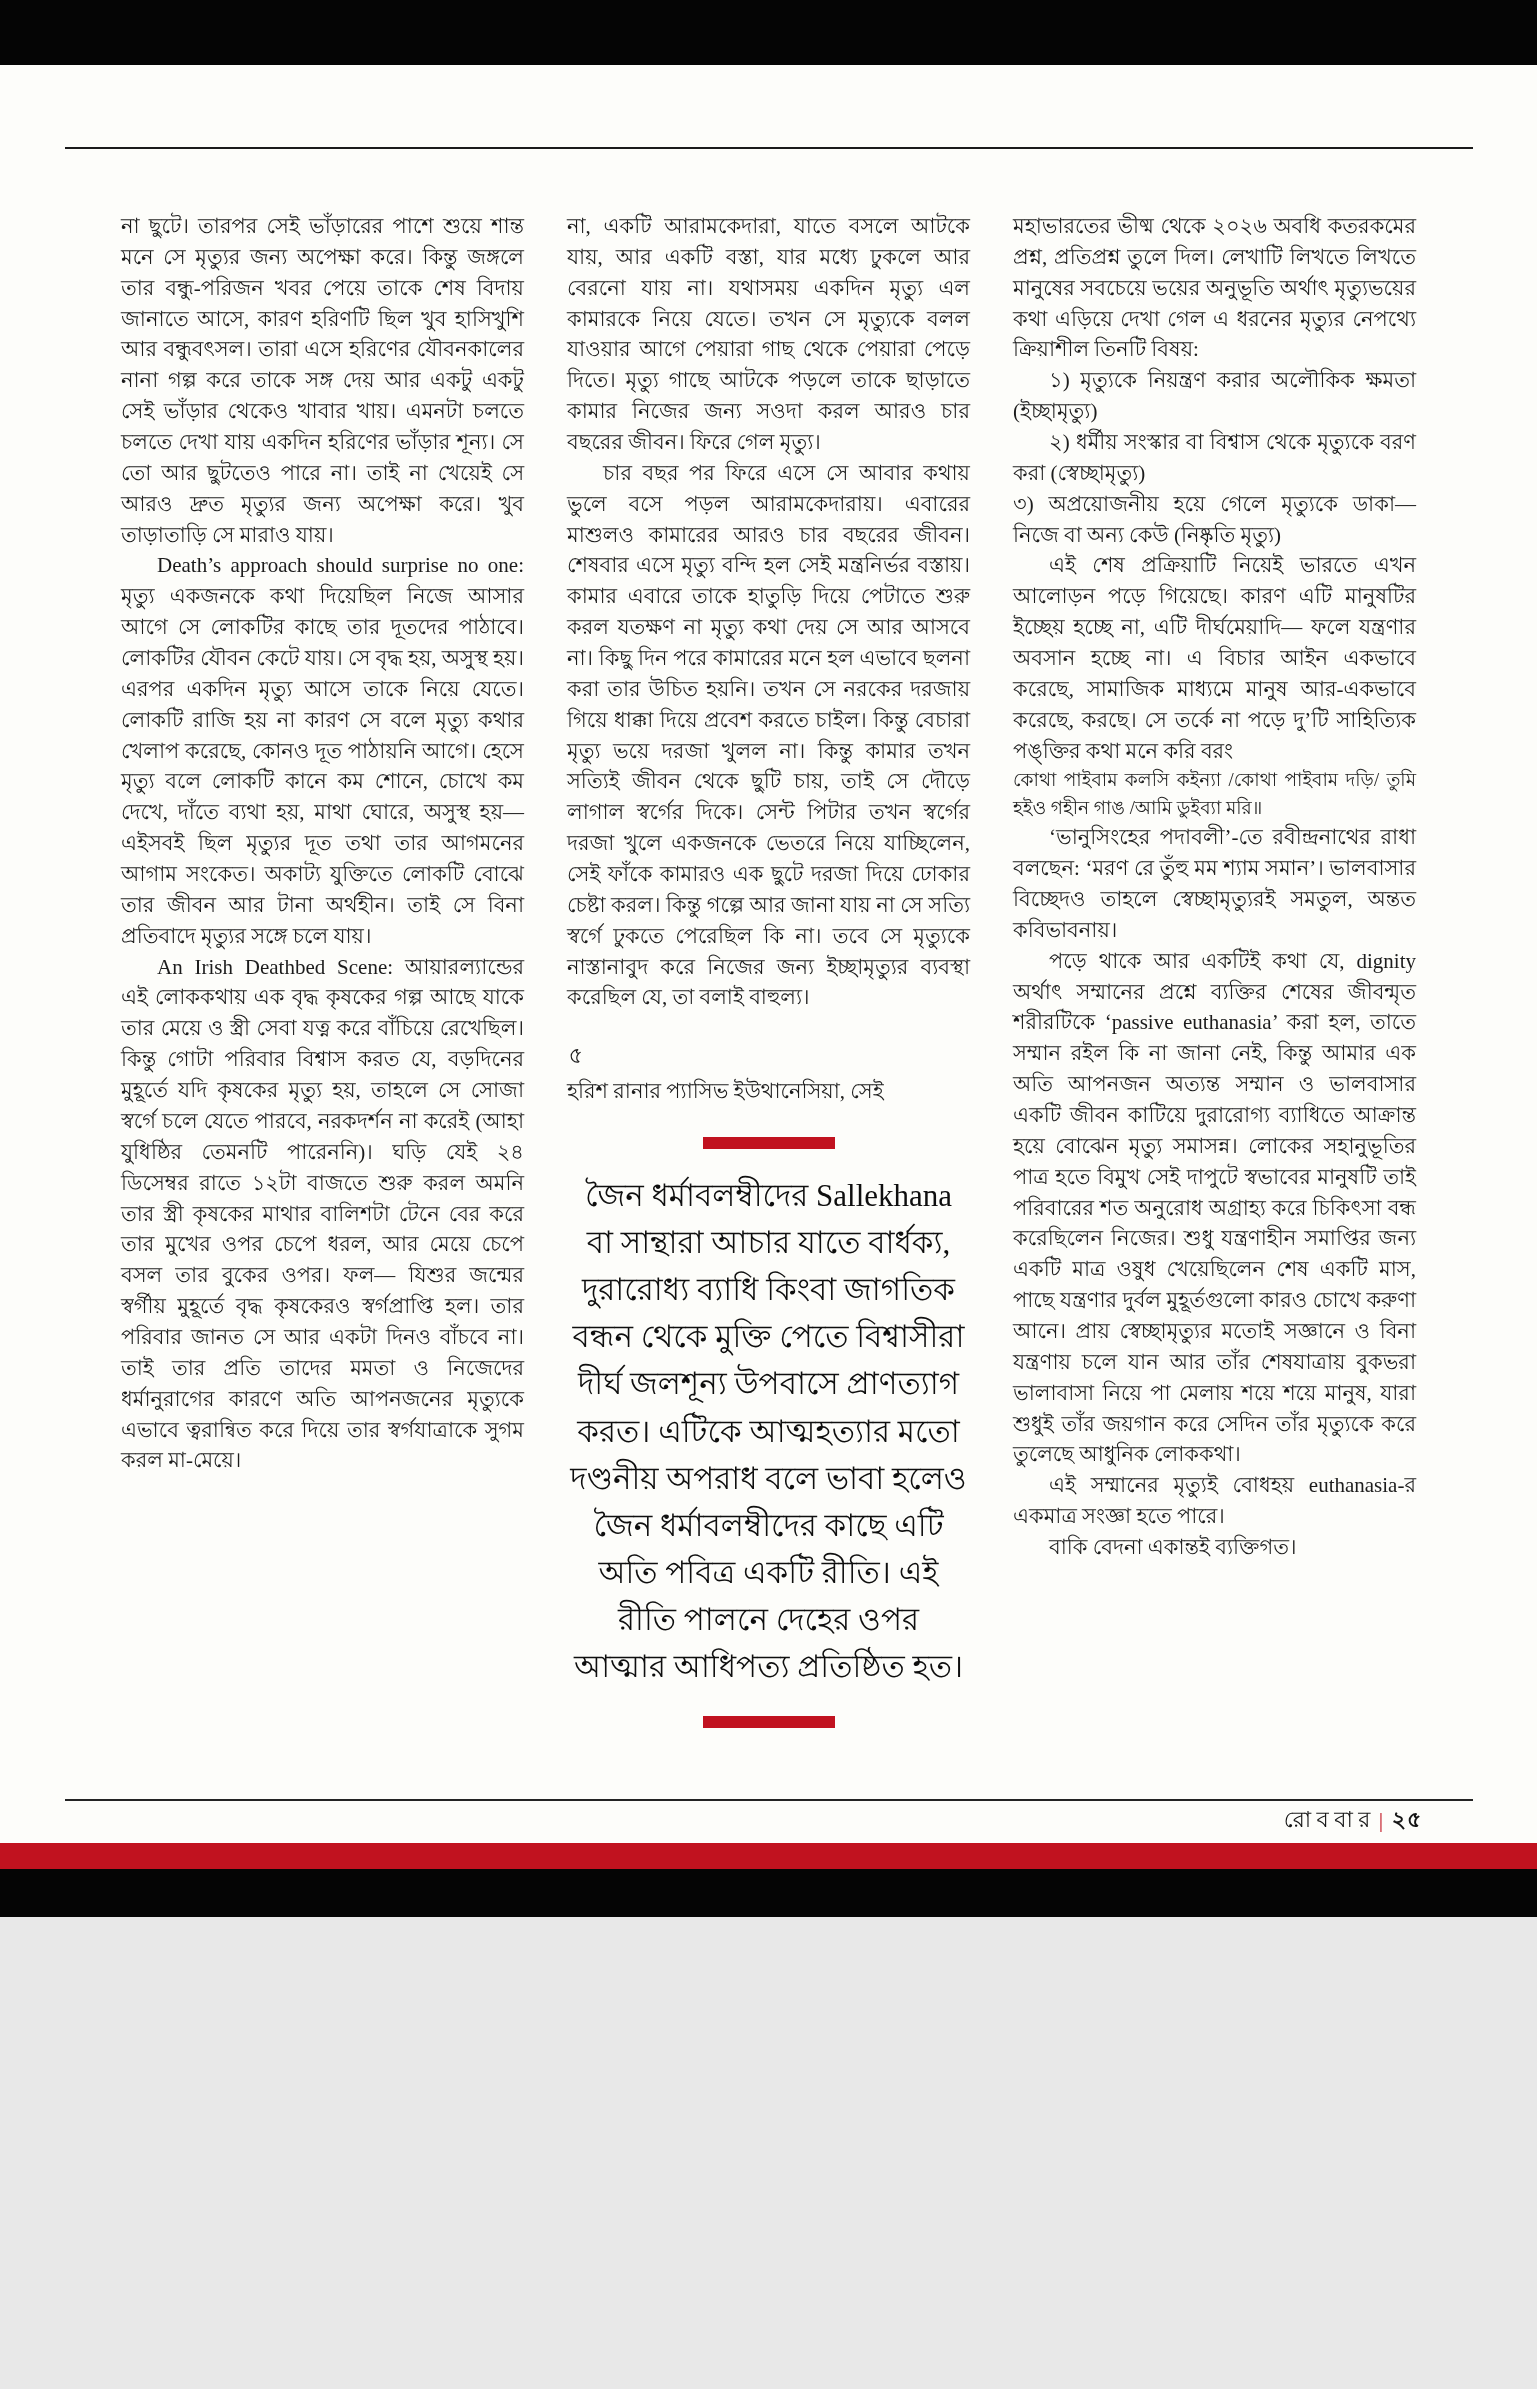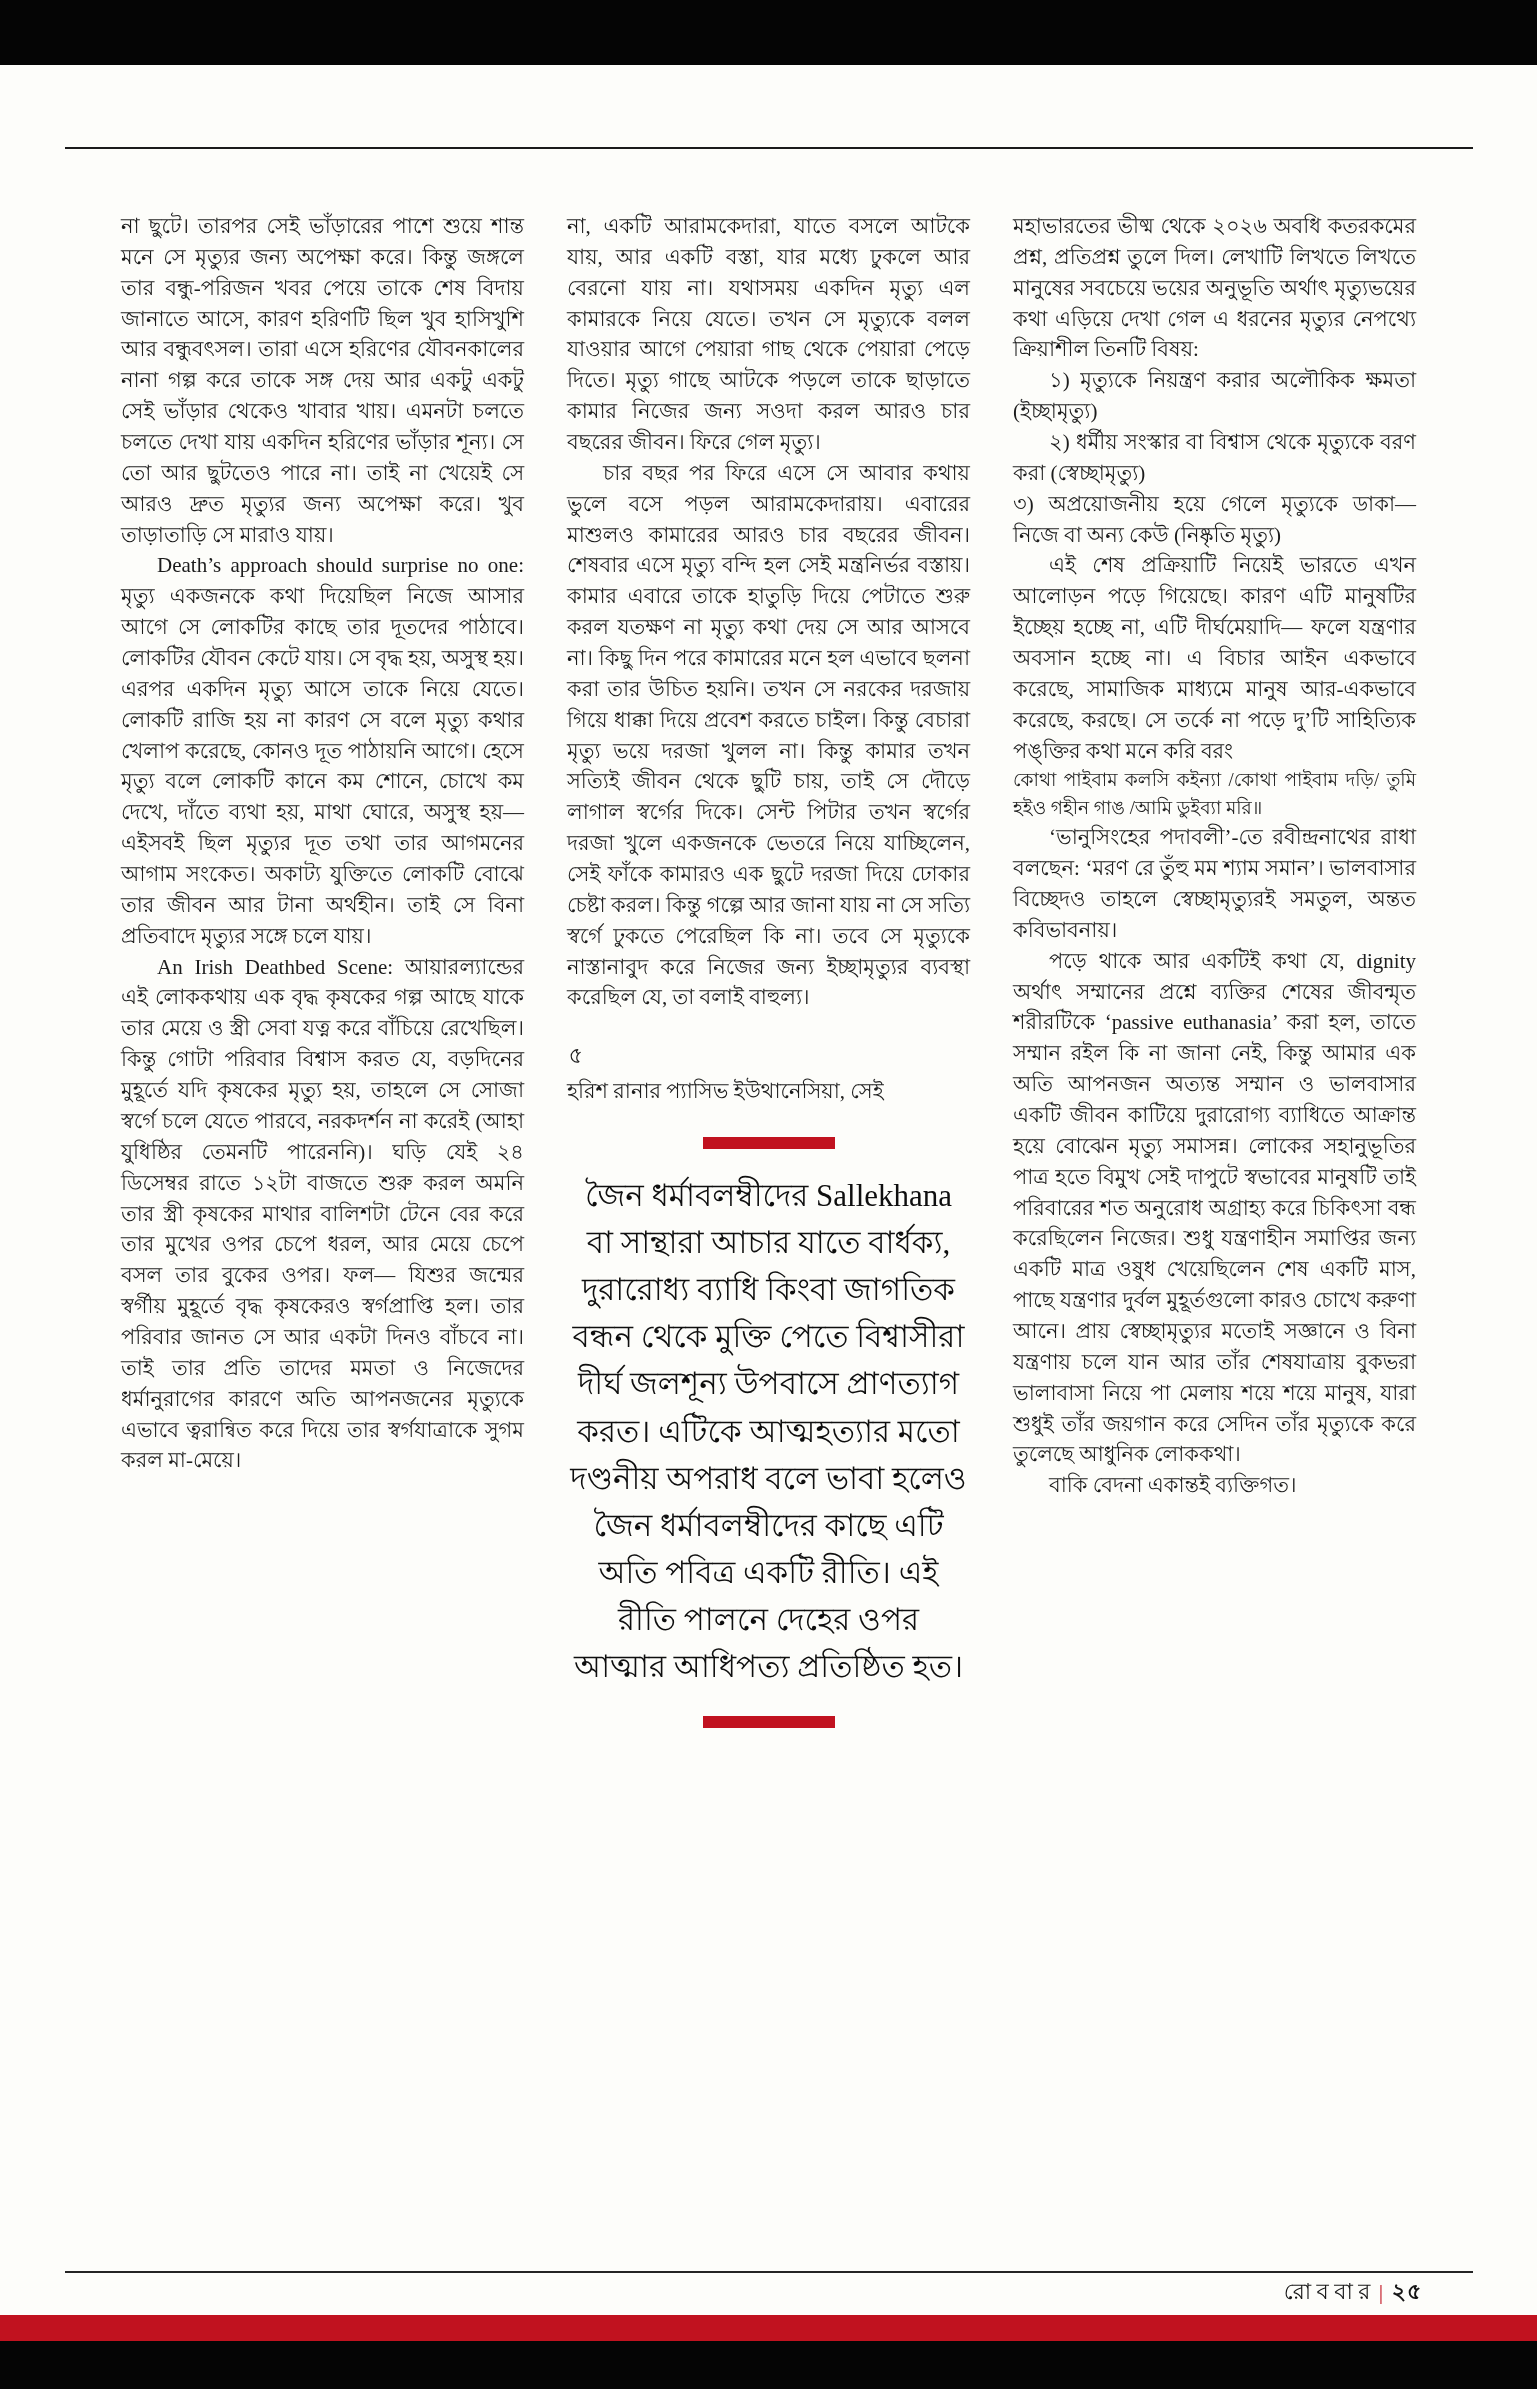--- a/index.html
+++ b/index.html
@@ -1,21 +1,21 @@
 <!DOCTYPE html>
 <html style="--accent: #c1121f;font-size:12.4px"><head>
 <meta charset="utf-8">
 <style>
   * { margin:0; padding:0; box-sizing:border-box; }
   html,body { background:#e8e8e8; }
   body { font-family:"Liberation Serif", serif; }
 
   .page {
     position:relative;
-    width:1538px; height:2389px;
+    width:1538px; height:1917px;
     margin:0 auto;
     background:#fdfdfa;
     overflow:hidden;
   }
 
   .top-bar {
     position:absolute; top:0; left:0;
     width:100%; height:65px;
     background:#050505;
   }
@@ -128,20 +128,21 @@
 
     <div class="col">
         <p class="para noindent">মহাভারতের ভীষ্ম থেকে ২০২৬ অবধি কতরকমের প্রশ্ন, প্রতিপ্রশ্ন তুলে দিল। লেখাটি লিখতে লিখতে মানুষের সবচেয়ে ভয়ের অনুভূতি অর্থাৎ মৃত্যুভয়ের কথা এড়িয়ে দেখা গেল এ ধরনের মৃত্যুর নেপথ্যে ক্রিয়াশীল তিনটি বিষয়:</p>
         <p class="para indent">১) মৃত্যুকে নিয়ন্ত্রণ করার অলৌকিক ক্ষমতা (ইচ্ছামৃত্যু)</p>
         <p class="para indent">২) ধর্মীয় সংস্কার বা বিশ্বাস থেকে মৃত্যুকে বরণ করা (স্বেচ্ছামৃত্যু)</p>
         <p class="para noindent">৩) অপ্রয়োজনীয় হয়ে গেলে মৃত্যুকে ডাকা— নিজে বা অন্য কেউ (নিষ্কৃতি মৃত্যু)</p>
         <p class="para indent">এই শেষ প্রক্রিয়াটি নিয়েই ভারতে এখন আলোড়ন পড়ে গিয়েছে। কারণ এটি মানুষটির ইচ্ছেয় হচ্ছে না, এটি দীর্ঘমেয়াদি— ফলে যন্ত্রণার অবসান হচ্ছে না। এ বিচার আইন একভাবে করেছে, সামাজিক মাধ্যমে মানুষ আর-একভাবে করেছে, করছে। সে তর্কে না পড়ে দু’টি সাহিত্যিক পঙ্‌ক্তির কথা মনে করি বরং</p>
         <p class="para poem">কোথা পাইবাম কলসি কইন্যা /কোথা পাইবাম দড়ি/ তুমি হইও গহীন গাঙ /আমি ডুইব্যা মরি॥</p>
         <p class="para indent">‘ভানুসিংহের পদাবলী’-তে রবীন্দ্রনাথের রাধা বলছেন: ‘মরণ রে তুঁহু মম শ্যাম সমান’। ভালবাসার বিচ্ছেদও তাহলে স্বেচ্ছামৃত্যুরই সমতুল, অন্তত কবিভাবনায়।</p>
         <p class="para indent">পড়ে থাকে আর একটিই কথা যে, dignity অর্থাৎ সম্মানের প্রশ্নে ব্যক্তির শেষের জীবন্মৃত শরীরটিকে ‘passive euthanasia’ করা হল, তাতে সম্মান রইল কি না জানা নেই, কিন্তু আমার এক অতি আপনজন অত্যন্ত সম্মান ও ভালবাসার একটি জীবন কাটিয়ে দুরারোগ্য ব্যাধিতে আক্রান্ত হয়ে বোঝেন মৃত্যু সমাসন্ন। লোকের সহানুভূতির পাত্র হতে বিমুখ সেই দাপুটে স্বভাবের মানুষটি তাই পরিবারের শত অনুরোধ অগ্রাহ্য করে চিকিৎসা বন্ধ করেছিলেন নিজের। শুধু যন্ত্রণাহীন সমাপ্তির জন্য একটি মাত্র ওষুধ খেয়েছিলেন শেষ একটি মাস, পাছে যন্ত্রণার দুর্বল মুহূর্তগুলো কারও চোখে করুণা আনে। প্রায় স্বেচ্ছামৃত্যুর মতোই সজ্ঞানে ও বিনা যন্ত্রণায় চলে যান আর তাঁর শেষযাত্রায় বুকভরা ভালাবাসা নিয়ে পা মেলায় শয়ে শয়ে মানুষ, যারা শুধুই তাঁর জয়গান করে সেদিন তাঁর মৃত্যুকে করে তুলেছে আধুনিক লোককথা।</p>
+        <p class="para indent">এই সম্মানের মৃত্যুই বোধহয় euthanasia-র একমাত্র সংজ্ঞা হতে পারে।</p>
         <p class="para indent">বাকি বেদনা একান্তই ব্যক্তিগত।</p>
       </div>
 
   </div>
 
   <div class="footer-rule"></div>
 
   <div class="footer">
     <span class="footer-name">রোববার</span><span class="footer-sep">|</span><span class="footer-page">২৫</span>
   </div>

